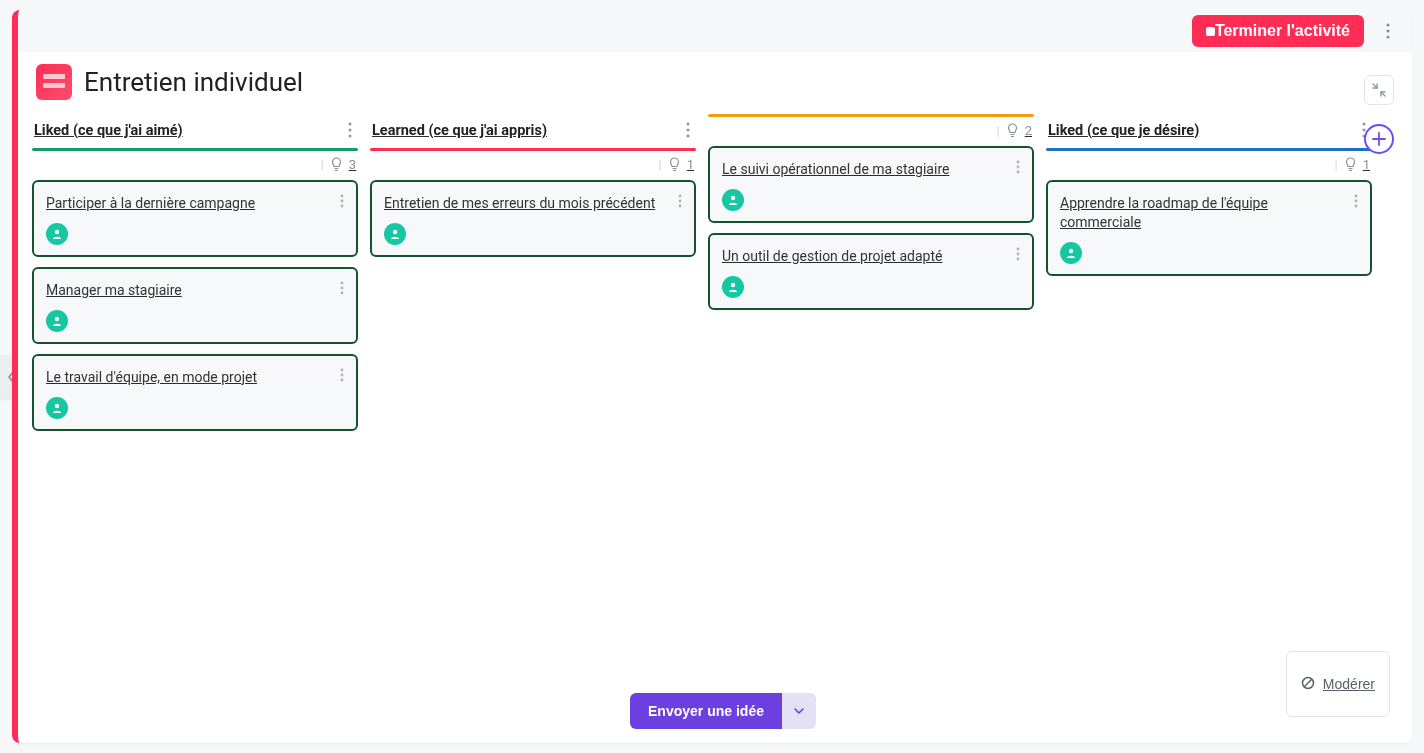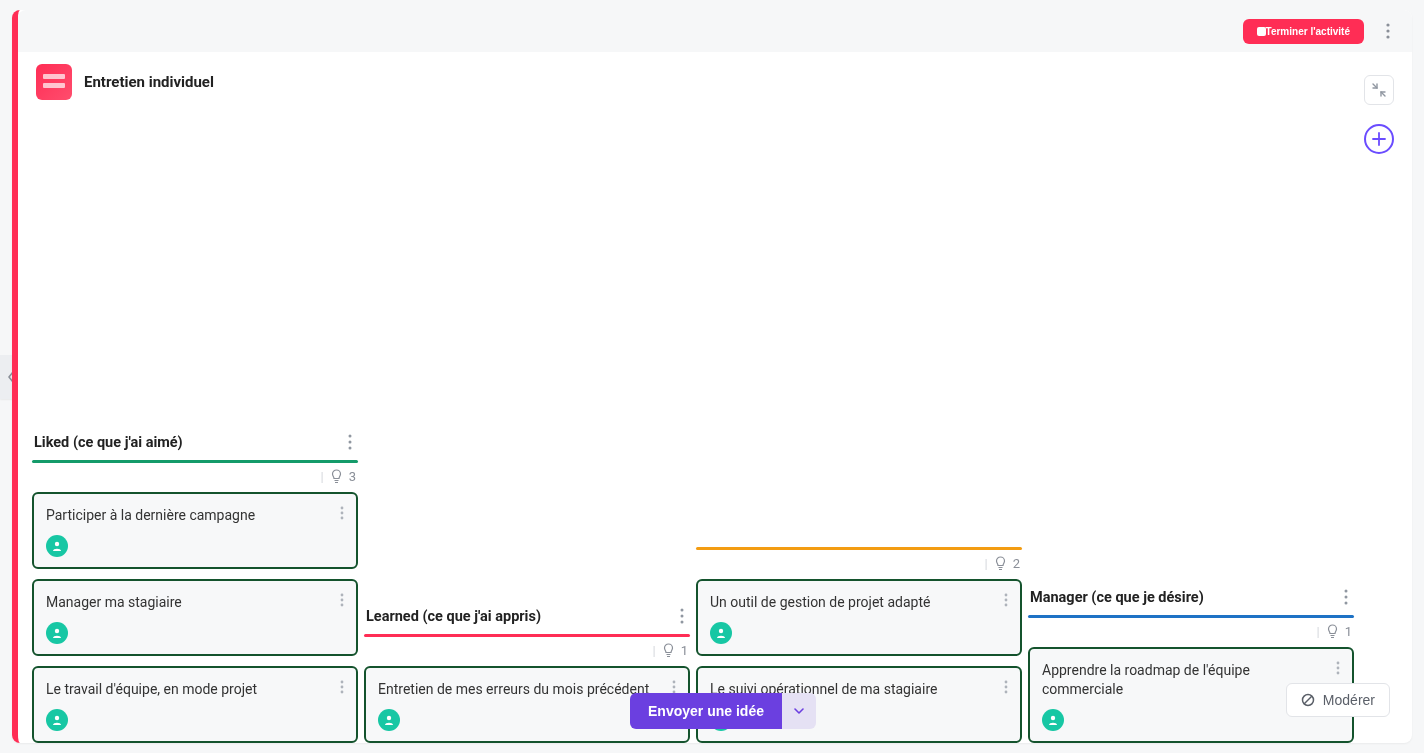--- a/index.html
+++ b/index.html
@@ -35,21 +35,21 @@
     justify-content: flex-end;
     padding: 0 10px;
     gap: 10px;
   }
   .btn-primary {
     background: #ff2d55;
     color: #fff;
     border: none;
     border-radius: 6px;
     padding: 7px 14px;
-    font-size: 10px;
+    font-size: 16px;
     font-weight: 600;
     display: inline-flex;
     align-items: center;
     cursor: pointer;
   }
   .btn-primary .stop-sq {
     width: 9px; height: 9px; background:#fff; border-radius:2px;
   }
   .iconbtn {
     width: 28px; height: 28px;
@@ -76,21 +76,21 @@
     content:"";
     position:absolute;
     left:7px; right:7px;
     height:5px;
     background: rgba(255,255,255,.7);
     border-radius:1px;
   }
   .app-icon::before { top:10px; }
   .app-icon::after  { top:19px; }
   h1.page-title {
-    margin:0; font-size: 15px; font-weight: 700; color:#222;
+    margin:0; font-size: 26px; font-weight: 400; color:#222;
   }
 
   
   .float-icon {
     position:absolute;
     width: 30px; height:30px;
     border-radius: 6px;
     display:flex; align-items:center; justify-content:center;
     cursor:pointer;
   }
@@ -102,23 +102,24 @@
   .add-col-icon {
     top: 114px; right: 18px;
     border:2px solid #6a4cff; color:#6a4cff; background:#fff;
     border-radius: 50%; font-size: 18px; font-weight: 300; line-height:1;
   }
 
   .board {
     flex:1;
     padding: 0 14px 0 14px;
     display: flex;
-    gap: 6px;
-    align-items: flex-end;
+    gap: 12px;
+    align-items: flex-start;
     overflow: hidden;
+    text-decoration: underline;
   }
   .col {
     width: 326px;
     flex: none;
     display:flex; flex-direction:column;
   }
   .col-header {
     display:flex; align-items:center; justify-content:space-between;
     padding: 4px 2px 6px 2px;
   }
@@ -184,23 +185,24 @@
   }
   .btn-purple-arrow {
     background:#e5e1f4; color:#6b3fe0; border:none;
     width:34px; border-radius:0 6px 6px 0;
     cursor:pointer;
     display:flex; align-items:center; justify-content:center;
   }
   .moderer {
     position:absolute; right: 22px; bottom: 16px;
     background:#fff; border:1px solid #e2e4e8; color:#5a5f68;
-    border-radius:6px; padding:8px 14px; font-size:14px;
-    display:flex; align-items:center; gap:8px; cursor:pointer;
+    border-radius:6px; padding:24px 14px; font-size:14px;
+    display:flex; gap:8px; cursor:pointer;
     pointer-events:auto;
+    text-decoration:underline;
   }
 
   
   .edge-handle {
     position:absolute;
     left:0; top: 50%; transform: translateY(-50%);
     width:22px; height:44px;
     background:#eceef1; border-radius: 0 6px 6px 0;
     display:flex; align-items:center; justify-content:center;
     color:#8a8f98; cursor:pointer;
@@ -380,57 +382,57 @@
           <span class="bulb">
               <svg width="13" height="15" viewBox="0 0 13 15" fill="none" stroke="currentColor" stroke-width="1.2">
                 <path d="M6.5 1 A4 4 0 0 1 10.5 5 C10.5 7 9 8 9 9.5 L4 9.5 C4 8 2.5 7 2.5 5 A4 4 0 0 1 6.5 1 Z"></path>
                 <path d="M4.5 11.5 L8.5 11.5 M5 13.5 L8 13.5"></path>
               </svg>
             </span>
           <span>2</span>
         </div>
         <div class="cards">
           <div class="card">
+            <div class="card-text">Le suivi opérationnel de ma stagiaire</div>
+            <span class="card-menu">
+                <svg width="4" height="14" viewBox="0 0 4 14">
+                  <circle cx="2" cy="2" r="1.4" fill="currentColor"></circle>
+                  <circle cx="2" cy="7" r="1.4" fill="currentColor"></circle>
+                  <circle cx="2" cy="12" r="1.4" fill="currentColor"></circle>
+                </svg>
+              </span>
+            <div class="avatar">
+                <svg width="12" height="12" viewBox="0 0 12 12">
+                  <circle cx="6" cy="4" r="2.2" fill="#fff"></circle>
+                  <path d="M2 11 C2 8 10 8 10 11 Z" fill="#fff"></path>
+                </svg>
+              </div>
+          </div>
+          <div class="card">
             <div class="card-text">Un outil de gestion de projet adapté</div>
-            <span class="card-menu">
-                <svg width="4" height="14" viewBox="0 0 4 14">
-                  <circle cx="2" cy="2" r="1.4" fill="currentColor"></circle>
-                  <circle cx="2" cy="7" r="1.4" fill="currentColor"></circle>
-                  <circle cx="2" cy="12" r="1.4" fill="currentColor"></circle>
-                </svg>
-              </span>
-            <div class="avatar">
-                <svg width="12" height="12" viewBox="0 0 12 12">
-                  <circle cx="6" cy="4" r="2.2" fill="#fff"></circle>
-                  <path d="M2 11 C2 8 10 8 10 11 Z" fill="#fff"></path>
-                </svg>
-              </div>
-          </div>
-          <div class="card">
-            <div class="card-text">Le suivi opérationnel de ma stagiaire</div>
             <span class="card-menu">
                 <svg width="4" height="14" viewBox="0 0 4 14">
                   <circle cx="2" cy="2" r="1.4" fill="currentColor"></circle>
                   <circle cx="2" cy="7" r="1.4" fill="currentColor"></circle>
                   <circle cx="2" cy="12" r="1.4" fill="currentColor"></circle>
                 </svg>
               </span>
             <div class="avatar">
                 <svg width="12" height="12" viewBox="0 0 12 12">
                   <circle cx="6" cy="4" r="2.2" fill="#fff"></circle>
                   <path d="M2 11 C2 8 10 8 10 11 Z" fill="#fff"></path>
                 </svg>
               </div>
           </div>
         </div>
       </div>
 
       <div class="col">
         <div class="col-header">
-          <div class="col-title">Manager (ce que je désire)</div>
+          <div class="col-title">Liked (ce que je désire)</div>
           <span class="col-menu">
             <svg width="4" height="16" viewBox="0 0 4 16">
                 <circle cx="2" cy="2" r="1.5" fill="currentColor"></circle>
                 <circle cx="2" cy="8" r="1.5" fill="currentColor"></circle>
                 <circle cx="2" cy="14" r="1.5" fill="currentColor"></circle>
               </svg>
           </span>
         </div>
         <div class="col-divider" style="background:#1e72c5"></div>
         <div class="col-meta">

